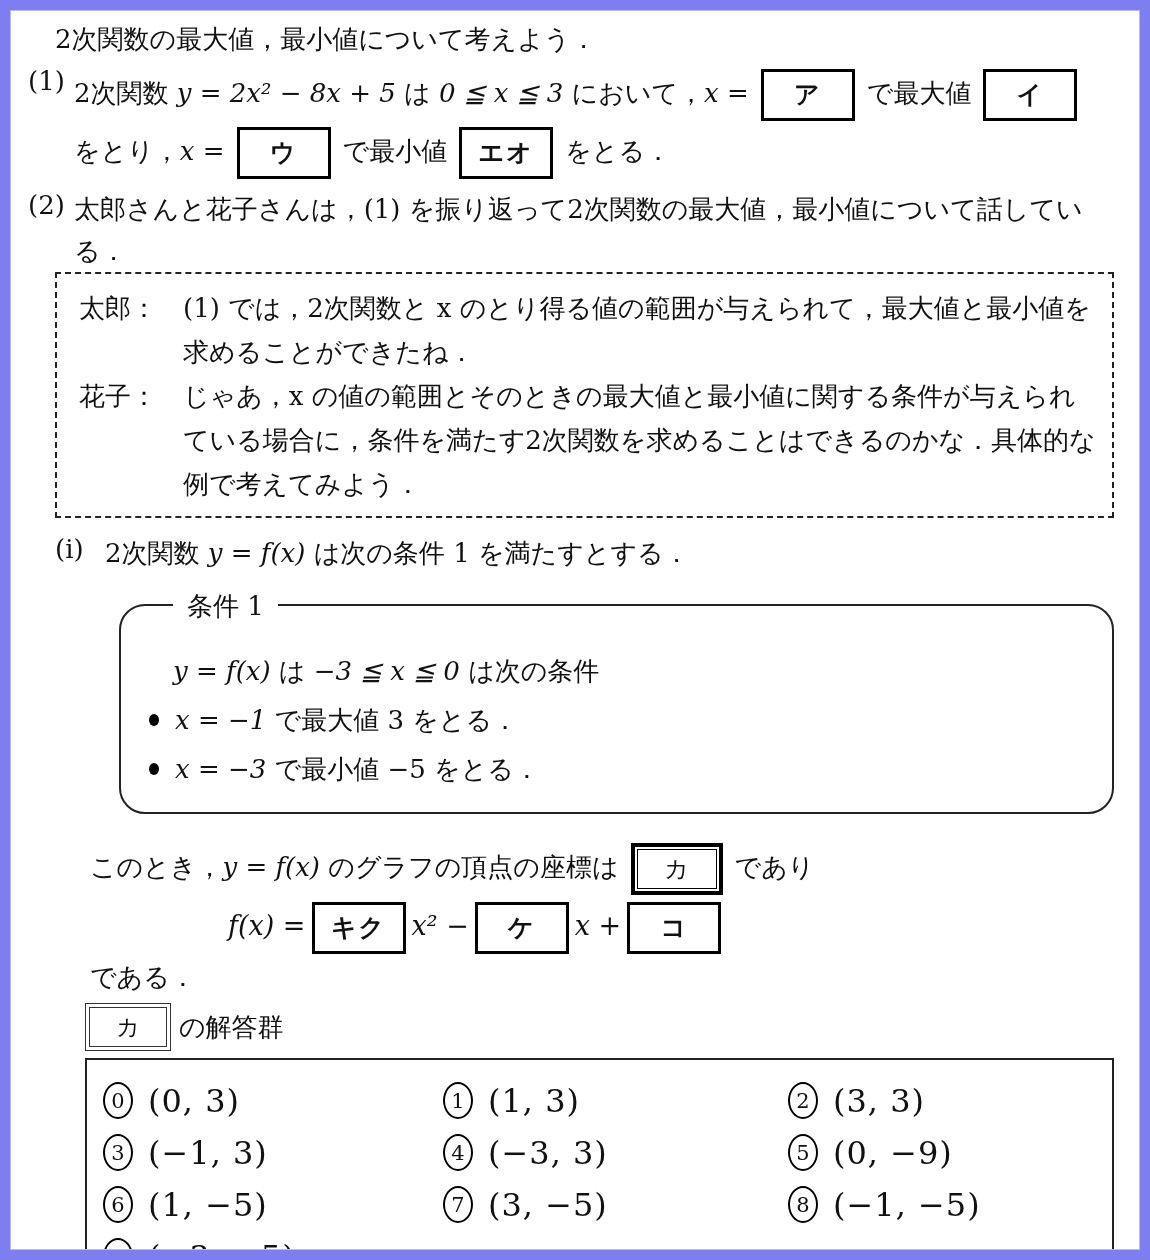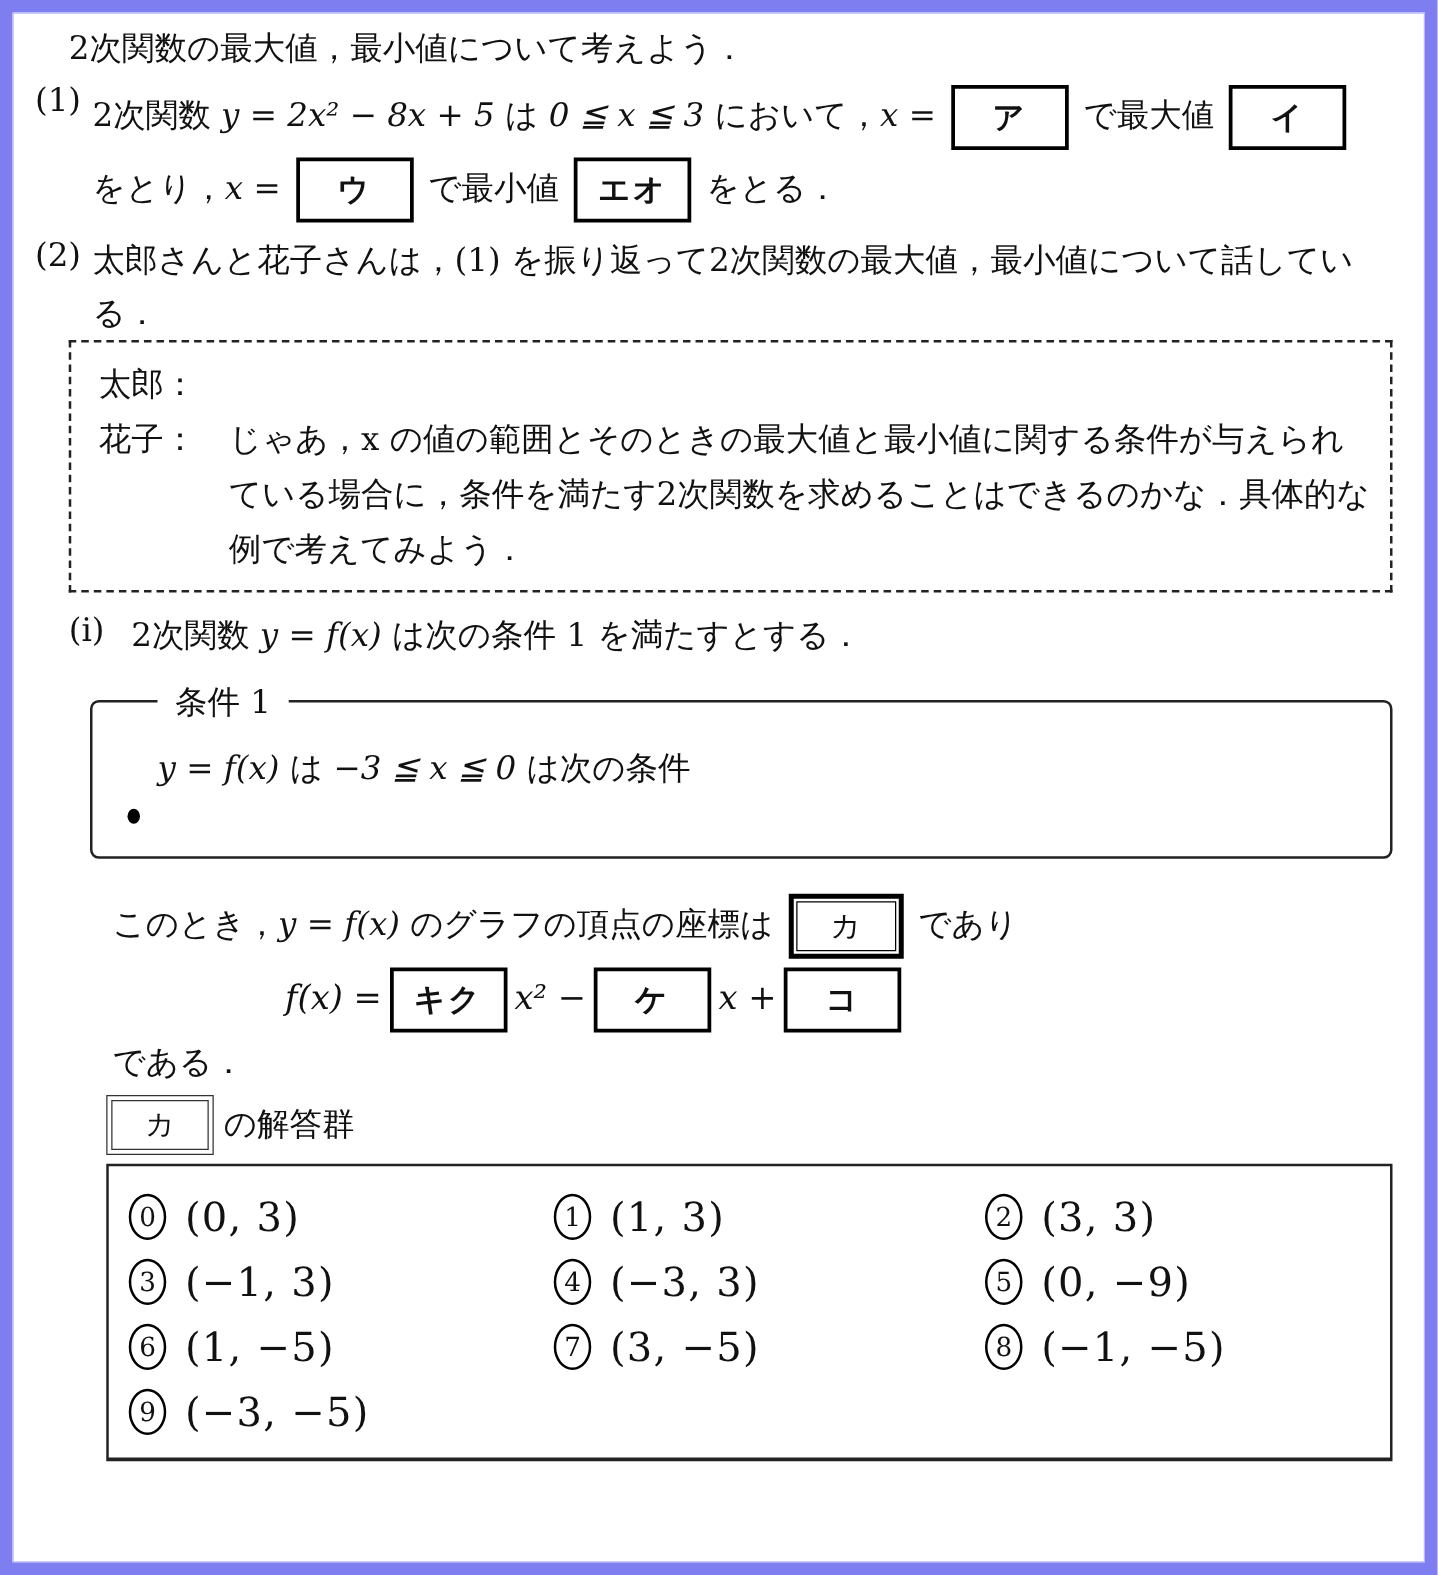--- a/index.html
+++ b/index.html
@@ -34,22 +34,22 @@
     font-family:"DejaVu Sans","Liberation Sans",sans-serif;font-size:23px;}
 
   .dashed-box{margin:0 0 0 27px;border:2px dashed #222;padding:12px 14px 10px 22px;}
   .drow{display:flex;line-height:44px;}
   .dspeaker{width:104px;flex:none;}
   .dtext{flex:1;}
 
   .para-i{margin-left:27px;margin-top:14px;}
   .para-i .plabel{width:50px;}
 
-  .cond-box{position:relative;margin:30px 0 0 44px;border:2px solid #222;border-radius:7px;
-    padding:36px 20px 26px 52px;}
+  .cond-box{position:relative;margin:30px 0 0 91px;border:2px solid #222;border-radius:26px;
+    padding:48px 20px 26px 52px;}
   .cond-title{position:absolute;top:-17px;left:52px;background:#fff;padding:0 14px;}
   .cond-line{line-height:34px;}
   .cond-bullet{display:flex;align-items:center;margin-top:15px;margin-left:-24px;line-height:34px;}
   .bullet-dot{width:10px;height:12px;border-radius:50%;background:#000;flex:none;margin-right:16px;}
 
   .vertex-line{margin:24px 0 0 62px;line-height:58px;}
   .equation{margin:2px 0 0 200px;line-height:56px;font-size:27px;}
   .equation .ansbox{margin:0 6px;text-align:center;}
   .closing{margin:6px 0 0 62px;}
   .ansgroup-line{margin:8px 0 0 57px;display:flex;align-items:center;height:50px;}
@@ -79,20 +79,21 @@
   </div>
 
   <div class="para">
     <span class="plabel">(2)</span>
     <span class="pbody-tight">太郎さんと花子さんは，(1) を振り返って2次関数の最大値，最小値について話している．</span>
   </div>
 
   <div class="dashed-box">
     <div class="drow">
       <span class="dspeaker">太郎：</span>
+      <span class="dtext">(1) では，2次関数と x のとり得る値の範囲が与えられて，最大値と最小値を求めることができたね．</span>
     </div>
     <div class="drow">
       <span class="dspeaker">花子：</span>
       <span class="dtext">じゃあ，x の値の範囲とそのときの最大値と最小値に関する条件が与えられている場合に，条件を満たす2次関数を求めることはできるのかな．具体的な例で考えてみよう．</span>
     </div>
   </div>
 
   <div class="para para-i">
     <span class="plabel">(i)</span>
     <span class="pbody-tight">
@@ -100,20 +101,25 @@
     </span>
   </div>
 
   <div class="cond-box">
     <span class="cond-title">条件 1</span>
     <div class="cond-line">
       <span class="math">y = f(x)</span><span class="jp"> は </span><span class="math">−3 ≦ x ≦ 0</span><span class="jp"> は次の条件</span>
     </div>
     <div class="cond-bullet">
       <span class="bullet-dot"></span>
+      <span><span class="math">x = −1</span><span class="jp"> で最大値 3 をとる．</span></span>
+    </div>
+    <div class="cond-bullet">
+      <span class="bullet-dot"></span>
+      <span><span class="math">x = −3</span><span class="jp"> で最小値 −5 をとる．</span></span>
     </div>
   </div>
 
   <div class="vertex-line">
     <span class="jp">このとき，</span><span class="math">y = f(x)</span><span class="jp"> のグラフの頂点の座標は</span><span class="dbox-bold">
         <span class="inner">カ</span>
       </span><span class="jp">であり</span>
   </div>
 
   <div class="equation">

